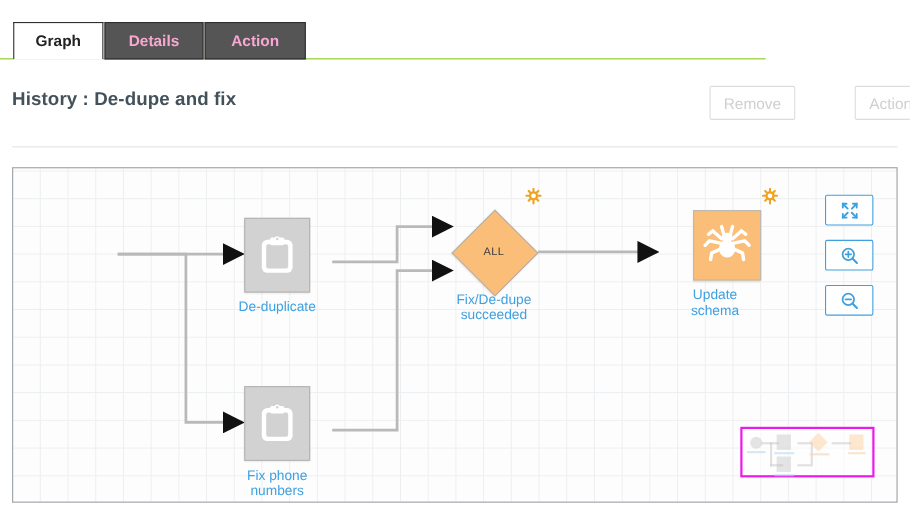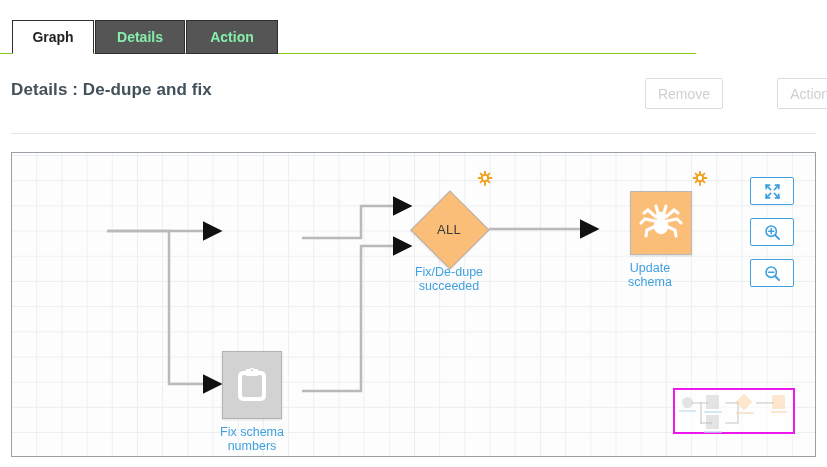--- a/index.html
+++ b/index.html
@@ -20,21 +20,21 @@
   }
   .tab{
     position:absolute;top:8px;height:34px;
     box-sizing:border-box;
     display:flex;align-items:center;justify-content:center;
     font-size:14px;font-weight:bold;
     border:1px solid #2f2f2f;
     cursor:pointer;
   }
   .tab.inactive{
-    background:#555555;color:#86efac;
+    background:#555555;color:#f9a8d4;
     border-bottom:1px solid #2f2f2f;
   }
   .tab.active{
     background:#ffffff;color:#222222;
     border-bottom:1px solid #ffffff;
     z-index:3;
   }
   .tab0{left:12px;width:82px;}
   .tab1{left:95px;width:90px;}
   .tab2{left:186px;width:92px;}
@@ -103,21 +103,21 @@
 
   .diamond{
     width:54px;height:54px;background:#fbbe78;
     border:1px solid #b0b0b0;
     transform:rotate(45deg);
     box-shadow:0 1px 2px rgba(0,0,0,.10);
   }
   .diamond-wrap{position:absolute;width:76px;height:76px;}
   .diamond-text{
     position:absolute;inset:0;display:flex;align-items:center;justify-content:center;
-    font-size:13px;color:#3c3c3c;letter-spacing:.3px;
+    font-size:10px;color:#3c3c3c;letter-spacing:.3px;
   }
 
   .badge{position:absolute;width:16px;height:16px;}
 
   
   svg.edges{position:absolute;left:0;top:0;width:805px;height:305px;overflow:visible;}
 
   
   .ctrlbtn{
     position:absolute;width:44px;height:28px;
@@ -144,21 +144,21 @@
     <span>Graph</span>
   </div>
   <div class="tab inactive tab1">
     <span>Details</span>
   </div>
   <div class="tab inactive tab2">
     <span>Action</span>
   </div>
 </div>
 
-<div class="page-title">Details : De-dupe and fix</div>
+<div class="page-title">History : De-dupe and fix</div>
 
 <div class="btn btn-remove">
   <span>Remove</span>
 </div>
 <div class="btn btn-action">
   <span>Action</span>
   <span class="caret">▽</span>
 </div>
 
 <div class="divider"></div>
@@ -178,32 +178,44 @@
       <path d="M95,78 L157,78 L157,231 L208,231" stroke="#b9b9b9" stroke-width="2.5" fill="none" marker-end="url(#arrow)"></path>
 
       <path d="M290,85 L349,85 L349,53 L398,53" stroke="#b9b9b9" stroke-width="2.5" fill="none" marker-end="url(#arrow)"></path>
 
       <path d="M290,238 L349,238 L349,93 L398,93" stroke="#b9b9b9" stroke-width="2.5" fill="none" marker-end="url(#arrow)"></path>
 
       <path d="M477,76 L585,76" stroke="#b9b9b9" stroke-width="2.5" fill="none" marker-end="url(#arrow)"></path>
     </svg>
 
 
+    <div class="node" style="left:210px;top:45px;width:60px;">
+      <div class="sq-node">
+        <svg width="34" height="38" viewBox="0 0 34 38">
+          <rect x="3" y="5" width="28" height="30" rx="5" fill="#ffffff"></rect>
+          <rect x="7" y="9" width="20" height="22" rx="2" fill="#d2d2d2"></rect>
+          <rect x="10.5" y="3" width="13" height="7" rx="1.6" fill="#ffffff"></rect>
+          <circle cx="17" cy="4.2" r="2.4" fill="#ffffff"></circle>
+          <circle cx="17" cy="4.2" r="1.1" fill="#d2d2d2"></circle>
+        </svg>
+      </div>
+      <div class="node-label" style="top:74px;">De-duplicate</div>
+    </div>
 
     <div class="node" style="left:210px;top:198px;width:60px;">
       <div class="sq-node">
         <svg width="34" height="38" viewBox="0 0 34 38">
           <rect x="3" y="5" width="28" height="30" rx="5" fill="#ffffff"></rect>
           <rect x="7" y="9" width="20" height="22" rx="2" fill="#d2d2d2"></rect>
           <rect x="10.5" y="3" width="13" height="7" rx="1.6" fill="#ffffff"></rect>
           <circle cx="17" cy="4.2" r="2.4" fill="#ffffff"></circle>
           <circle cx="17" cy="4.2" r="1.1" fill="#d2d2d2"></circle>
         </svg>
       </div>
-      <div class="node-label" style="top:74px;">Fix schema
+      <div class="node-label" style="top:74px;">Fix phone
 numbers</div>
     </div>
 
     <div class="node" style="left:399px;top:38px;width:76px;">
       <div class="diamond-wrap">
         <div class="diamond" style="margin:11px 0 0 11px;"></div>
         <div class="diamond-text">ALL</div>
       </div>
       <div class="badge" style="left:66px;top:-20px;">
         <svg width="16" height="16" viewBox="0 0 16 16">

